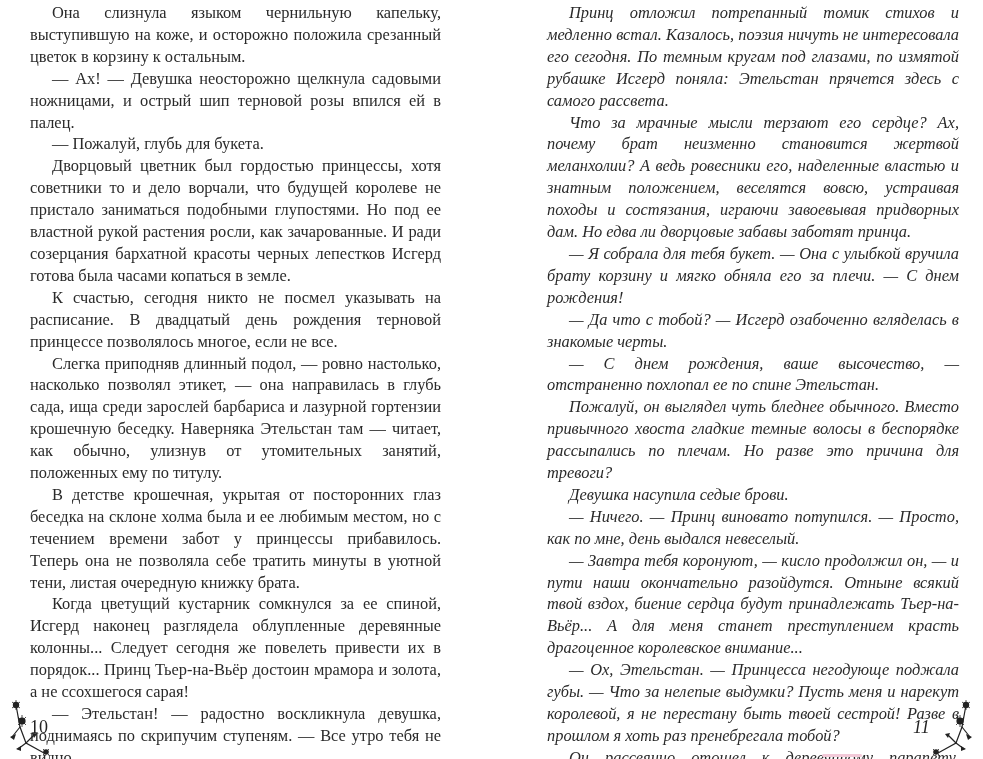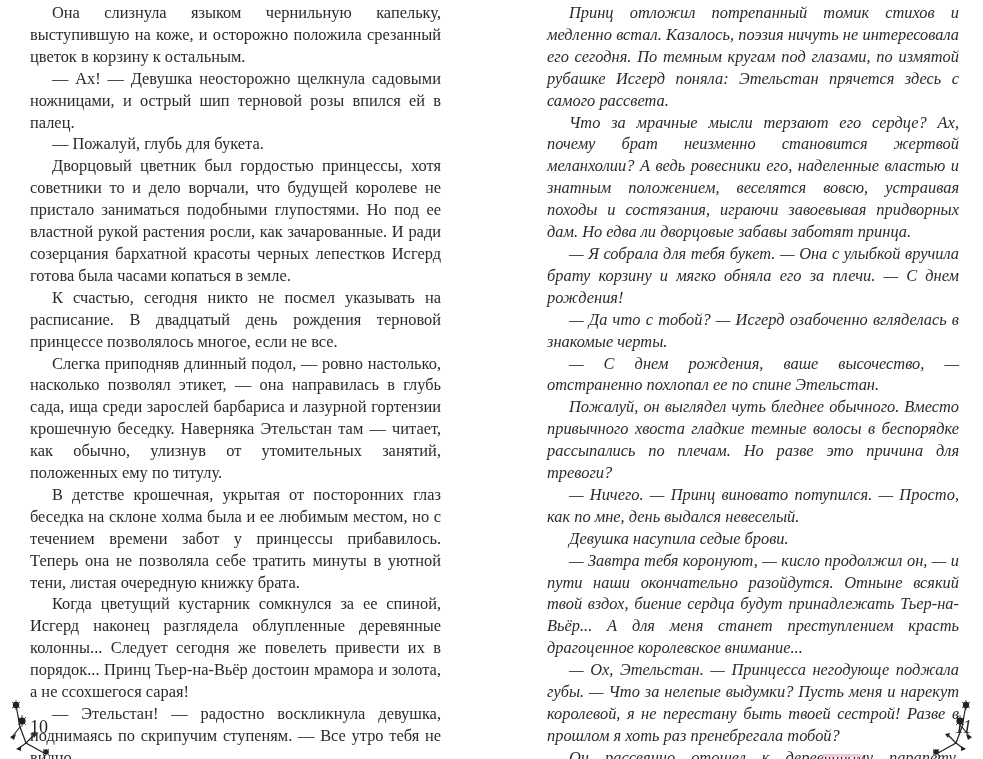--- a/index.html
+++ b/index.html
@@ -20,21 +20,21 @@
     hyphens: manual;
   }
   .page.left .col { left: 30px; width: 411px; }
   .page.right .col { left: 547px; width: 412px; }
   .page.right .col { left: 56px; }
   .col p { margin: 0; text-indent: 22px; }
   .folio {
     position: absolute; font-size: 18px; color: #222;
   }
   .page.left .folio { left: 30px; top: 717px; }
-  .page.right .folio { left: 464px; top: 717px; }
+  .page.right .folio { left: 422px; top: 717px; }
   .ornament {
     position: absolute; width: 50px; height: 60px;
   }
   .page.left .ornament { left: 4px; top: 697px; }
   .page.right .ornament { left: 437px; top: 697px; transform: scaleX(-1); }
   .pink-mark {
     position: absolute; left: 822px; top: 754px; width: 40px; height: 3px;
     background: #f2c9d8; border-radius: 2px;
   }
 </style>
@@ -80,22 +80,22 @@
 </div>
 
 <div class="page right">
   <div class="col">
     <p>Принц отложил потрепанный томик стихов и медленно встал. Казалось, поэзия ничуть не интересовала его сегодня. По темным кругам под глазами, по измятой рубашке Исгерд поняла: Этельстан прячется здесь с самого рассвета.</p>
     <p>Что за мрачные мысли терзают его сердце? Ах, почему брат неизменно становится жертвой меланхолии? А ведь ровесники его, наделенные властью и знатным положением, веселятся вовсю, устраивая походы и состязания, играючи завоевывая придворных дам. Но едва ли дворцовые забавы заботят принца.</p>
     <p>— Я собрала для тебя букет. — Она с улыбкой вручила брату корзину и мягко обняла его за плечи. — С днем рождения!</p>
     <p>— Да что с тобой? — Исгерд озабоченно вгляделась в знакомые черты.</p>
     <p>— С днем рождения, ваше высочество, — отстраненно похлопал ее по спине Этельстан.</p>
     <p>Пожалуй, он выглядел чуть бледнее обычного. Вместо привычного хвоста гладкие темные волосы в беспорядке рассыпались по плечам. Но разве это причина для тревоги?</p>
+    <p>Девушка насупила седые брови.</p>
     <p>— Ничего. — Принц виновато потупился. — Просто, как по мне, день выдался невеселый.</p>
-    <p>Девушка насупила седые брови.</p>
     <p>— Завтра тебя коронуют, — кисло продолжил он, — и пути наши окончательно разойдутся. Отныне всякий твой вздох, биение сердца будут принадлежать Тьер-на-Вьёр... А для меня станет преступлением красть драгоценное королевское внимание...</p>
     <p>— Ох, Этельстан. — Принцесса негодующе поджала губы. — Что за нелепые выдумки? Пусть меня и нарекут королевой, я не перестану быть твоей сестрой! Разве в прошлом я хоть раз пренебрегала тобой?</p>
     <p>Он рассеянно отошел к деревянному парапету, опустил розы на скамью.</p>
 
   </div>
 
   <span class="folio">11</span>
   <svg class="ornament" viewBox="0 0 50 60">
     <g fill="none" stroke="#222" stroke-width="1.2" stroke-linecap="round">
       <path d="M12 8 L16 30 L22 46 L40 56"></path>

